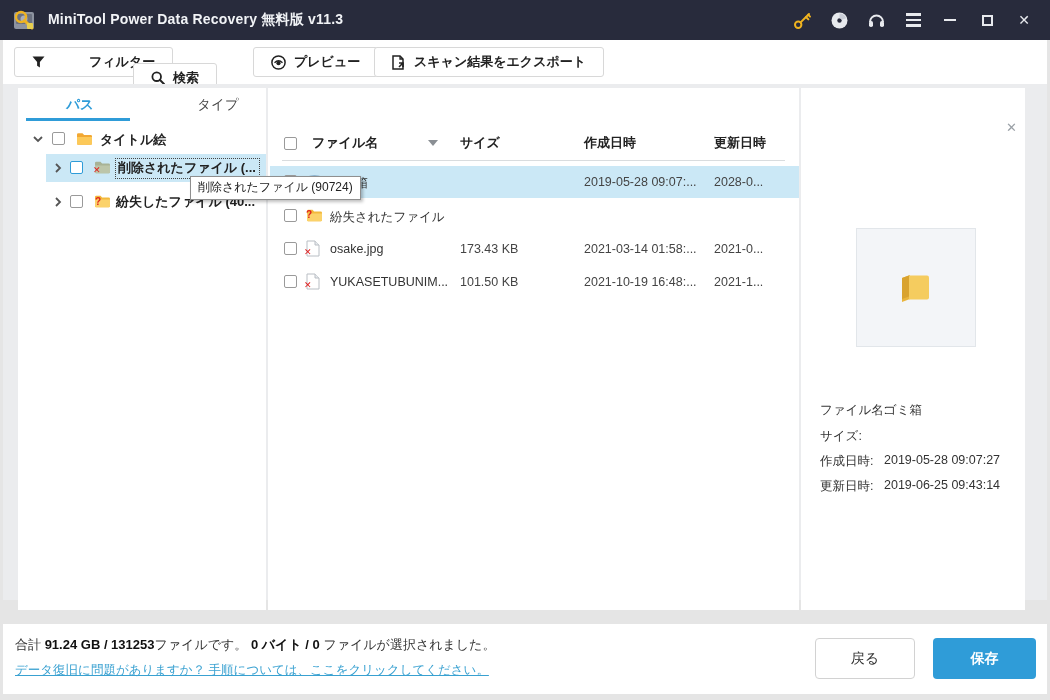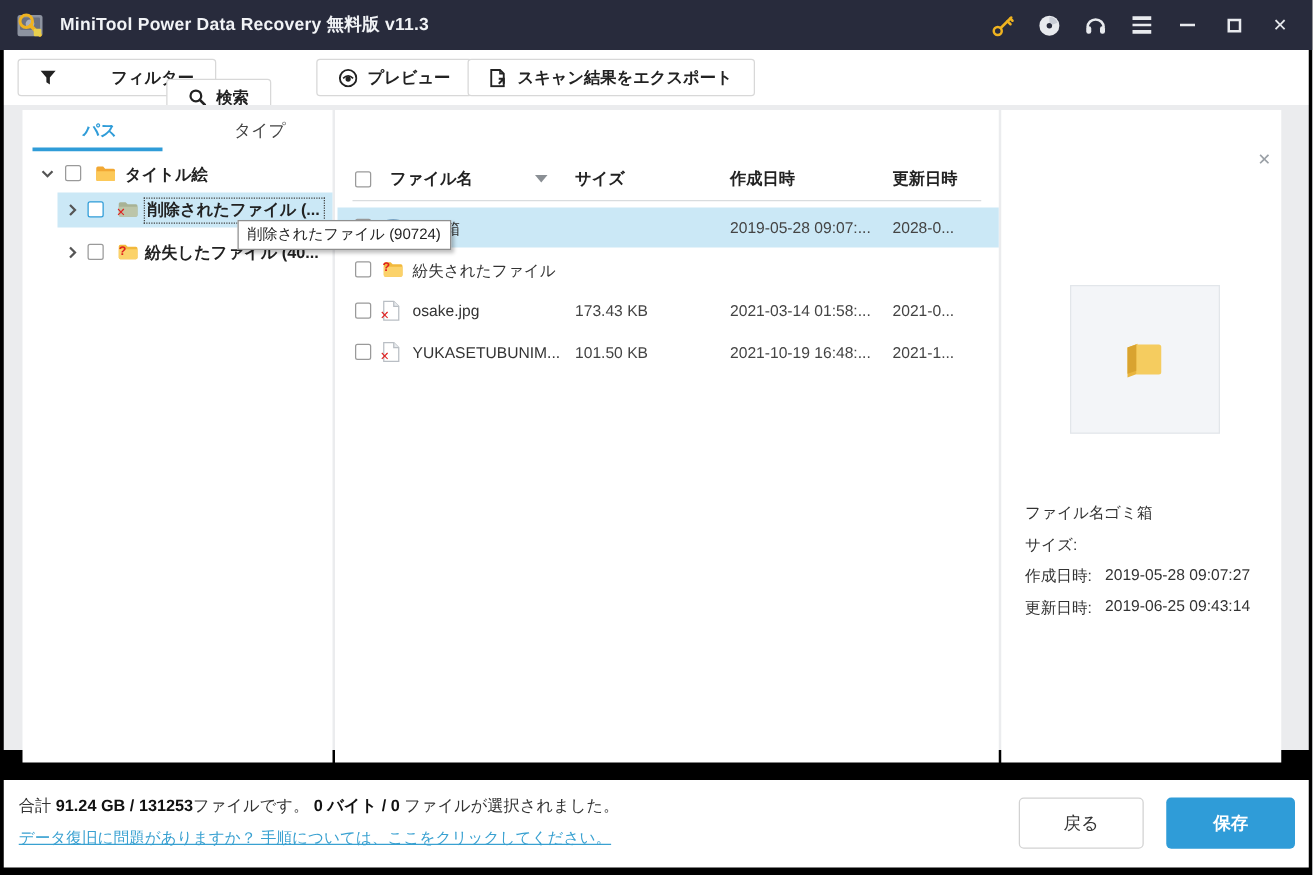--- a/index.html
+++ b/index.html
@@ -1,18 +1,18 @@
 <!DOCTYPE html>
 <html><head>
 <meta charset="utf-8">
 <style>
   * { margin:0; padding:0; box-sizing:border-box; }
   html,body { width:1050px; height:700px; overflow:hidden; }
   body { font-family:"Liberation Sans","DejaVu Sans",sans-serif; }
-  .window { position:relative; width:1050px; height:700px; background:#000000; }
+  .window { position:relative; width:1050px; height:700px; background:#e5e5e5; }
 
   
   .titlebar { position:absolute; left:0; top:0; width:1050px; height:40px;
     background:#282b3c; display:flex; align-items:center; }
   .app-logo { margin-left:11px; width:26px; height:26px; }
   .app-title { margin-left:11px; color:#f1f3f6; font-size:14px; font-weight:bold; letter-spacing:.2px; }
   .tb-icons { margin-left:auto; margin-right:16px; display:flex; align-items:center; gap:17px; }
   .tb-btn { width:20px; height:20px; display:flex; align-items:center; justify-content:center; cursor:pointer; }
   .glyph-close { color:#e8eaee; font-size:14px; line-height:1; }
   .min-bar { width:12px; height:0; border-bottom:2px solid #e8eaee; }
@@ -31,21 +31,21 @@
   .main-bg { position:absolute; left:3px; top:84px; width:1044px; height:516px; background:#ebecee; }
   .panel { position:absolute; top:4px; height:522px; background:#fff; }
   .panel-left { left:15px; width:248px; }
   .panel-mid  { left:265px; width:531px; }
   .panel-right{ left:798px; width:224px; }
 
   
   .tab { position:absolute; top:0; height:33px; width:124px; display:flex; align-items:center;
     justify-content:center; font-size:13.5px; cursor:pointer; }
   .tab-path { left:0; color:#2f9cd8; font-weight:bold; }
-  .tab-type { left:128px; color:#444;justify-content:center; }
+  .tab-type { left:138px; color:#444;justify-content:center; }
   .tab-underline { position:absolute; left:8px; top:30px; width:104px; height:3px; background:#2f9cd8; }
 
   
   .tree-row { position:absolute; left:0; width:100%; height:26px; cursor:pointer; }
   .t0 { top:38px; } .t1 { top:66px; height:28px; } .t2 { top:100px; }
   .tree-hl { position:absolute; left:28px; right:0; top:0; bottom:0; background:#cbe8f6; }
   .chev { position:absolute; top:7px; width:12px; height:12px; }
   .cb { position:absolute; width:13px; height:13px; border:1px solid #9a9a9a; border-radius:2px;
     background:#fff; top:6px; cursor:pointer; }
   .cb-active { border:1.5px solid #2f9cd8; }

